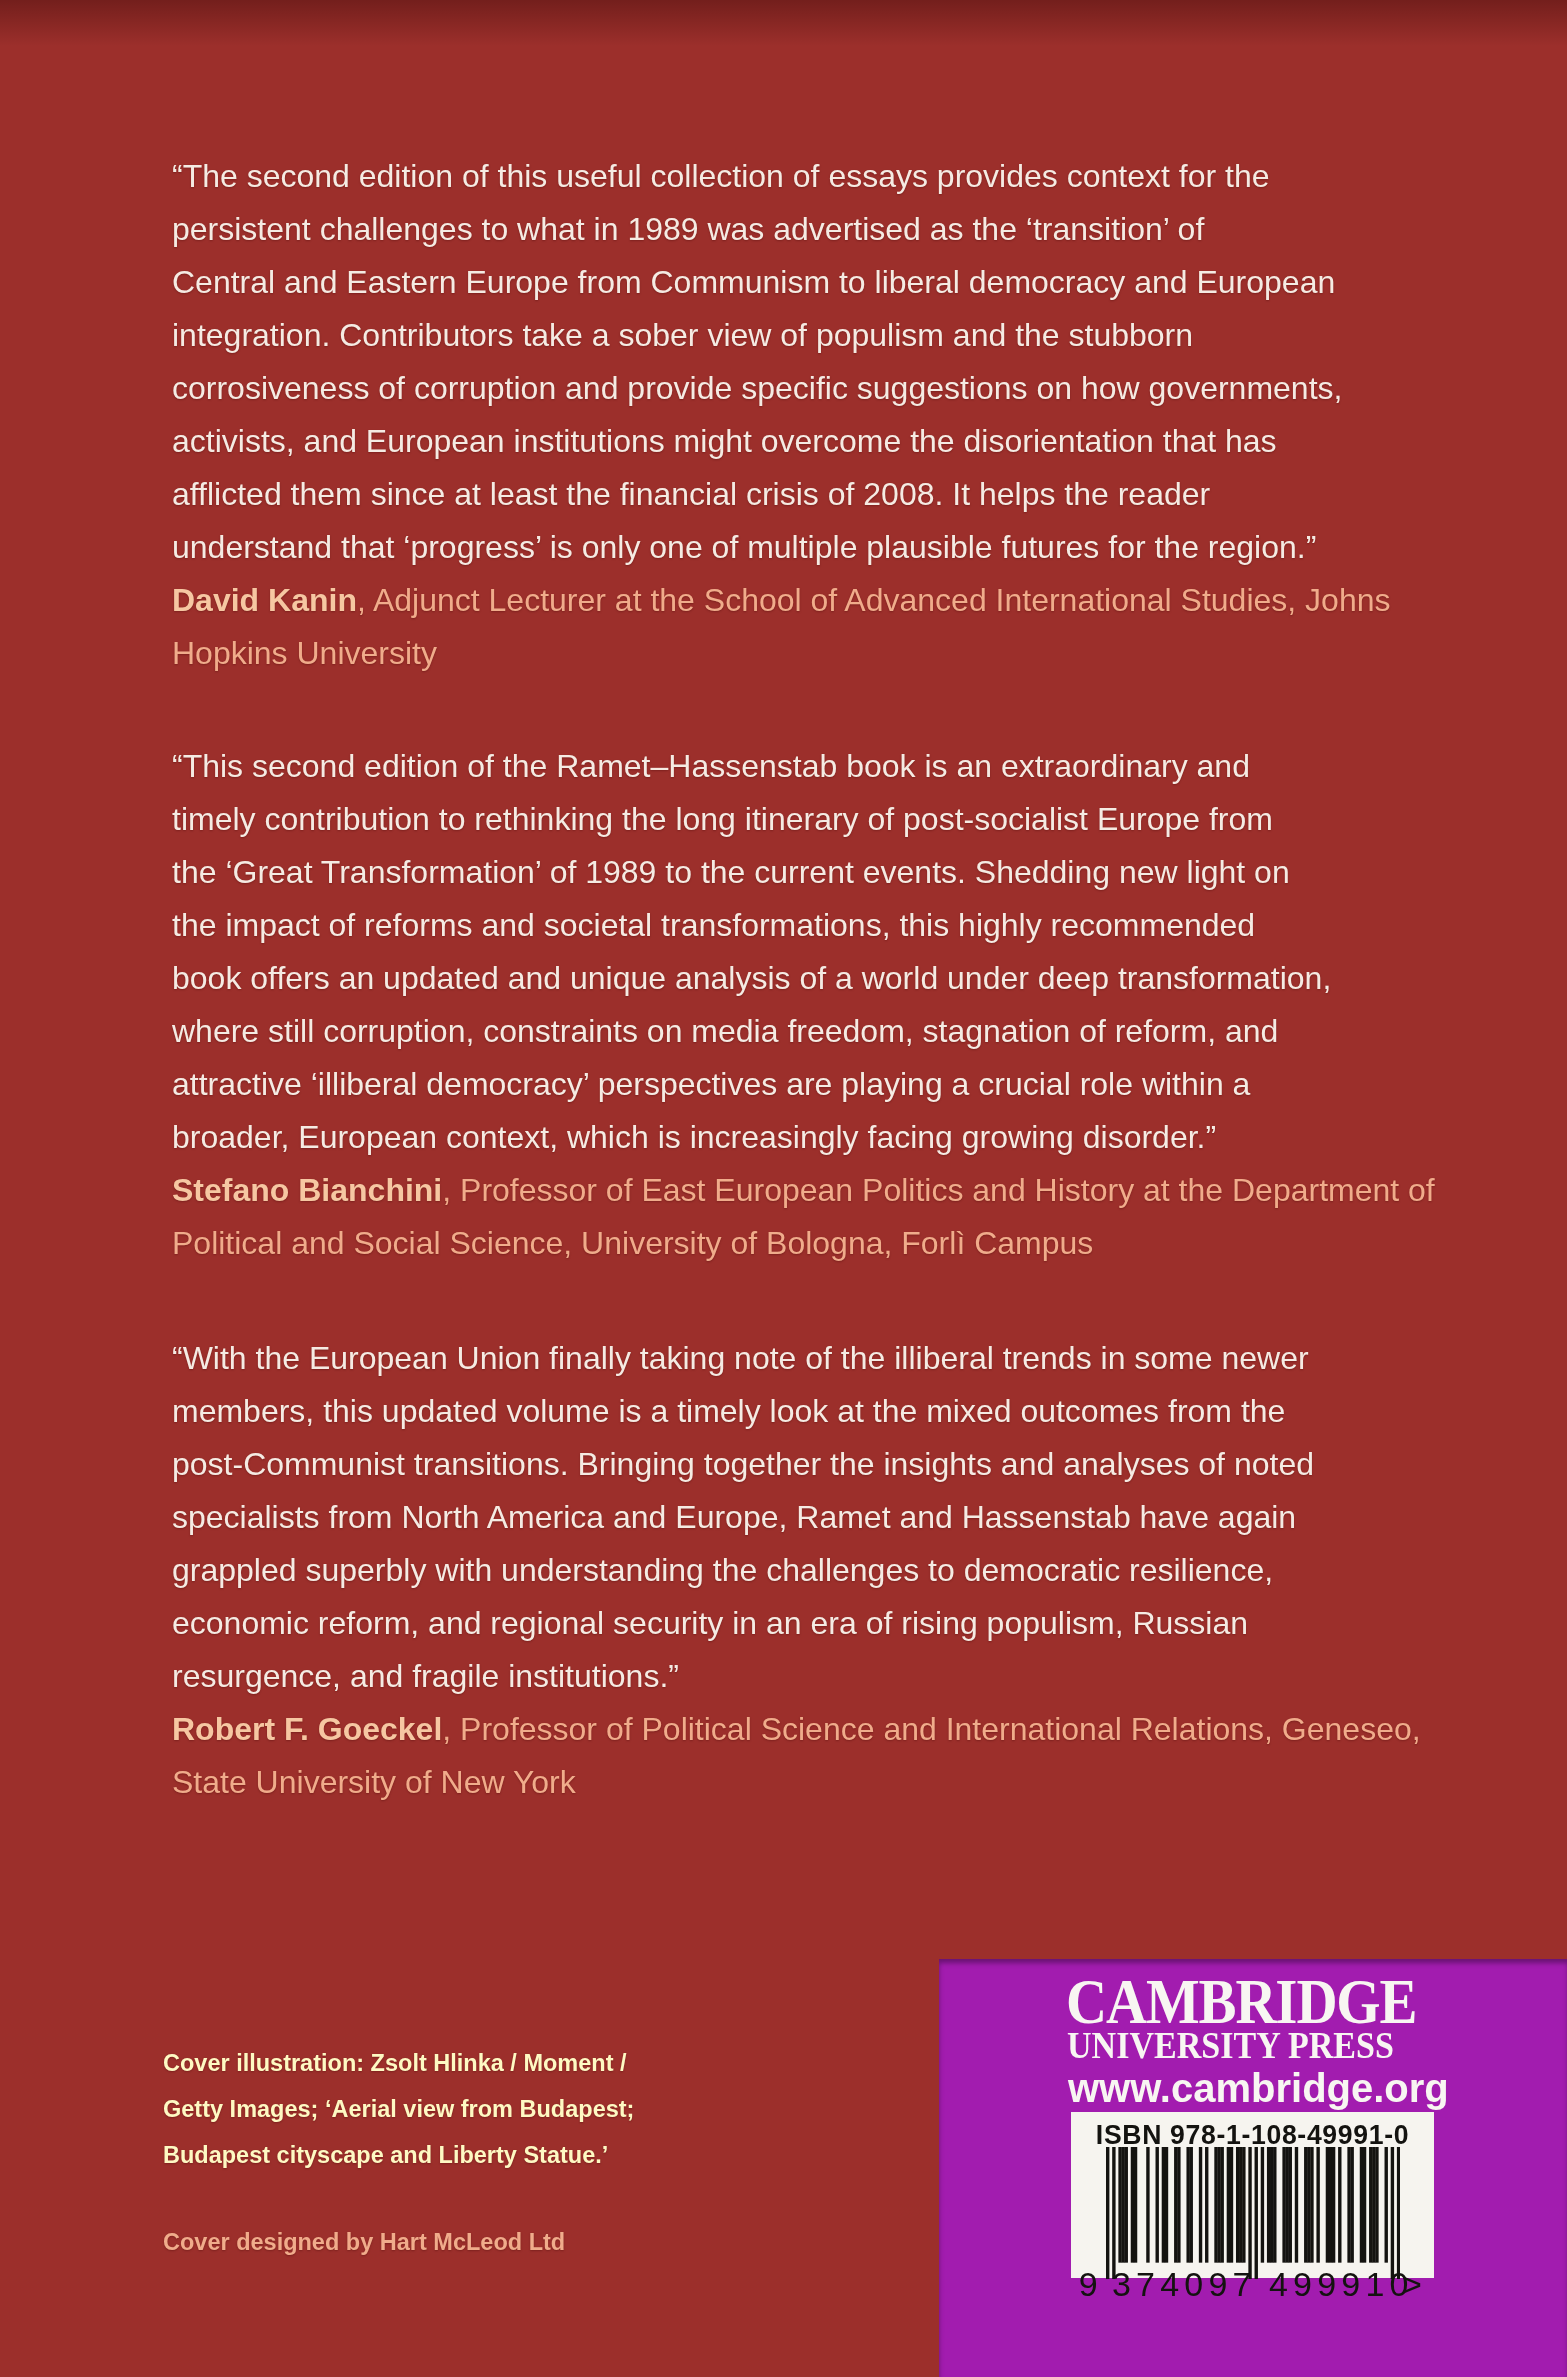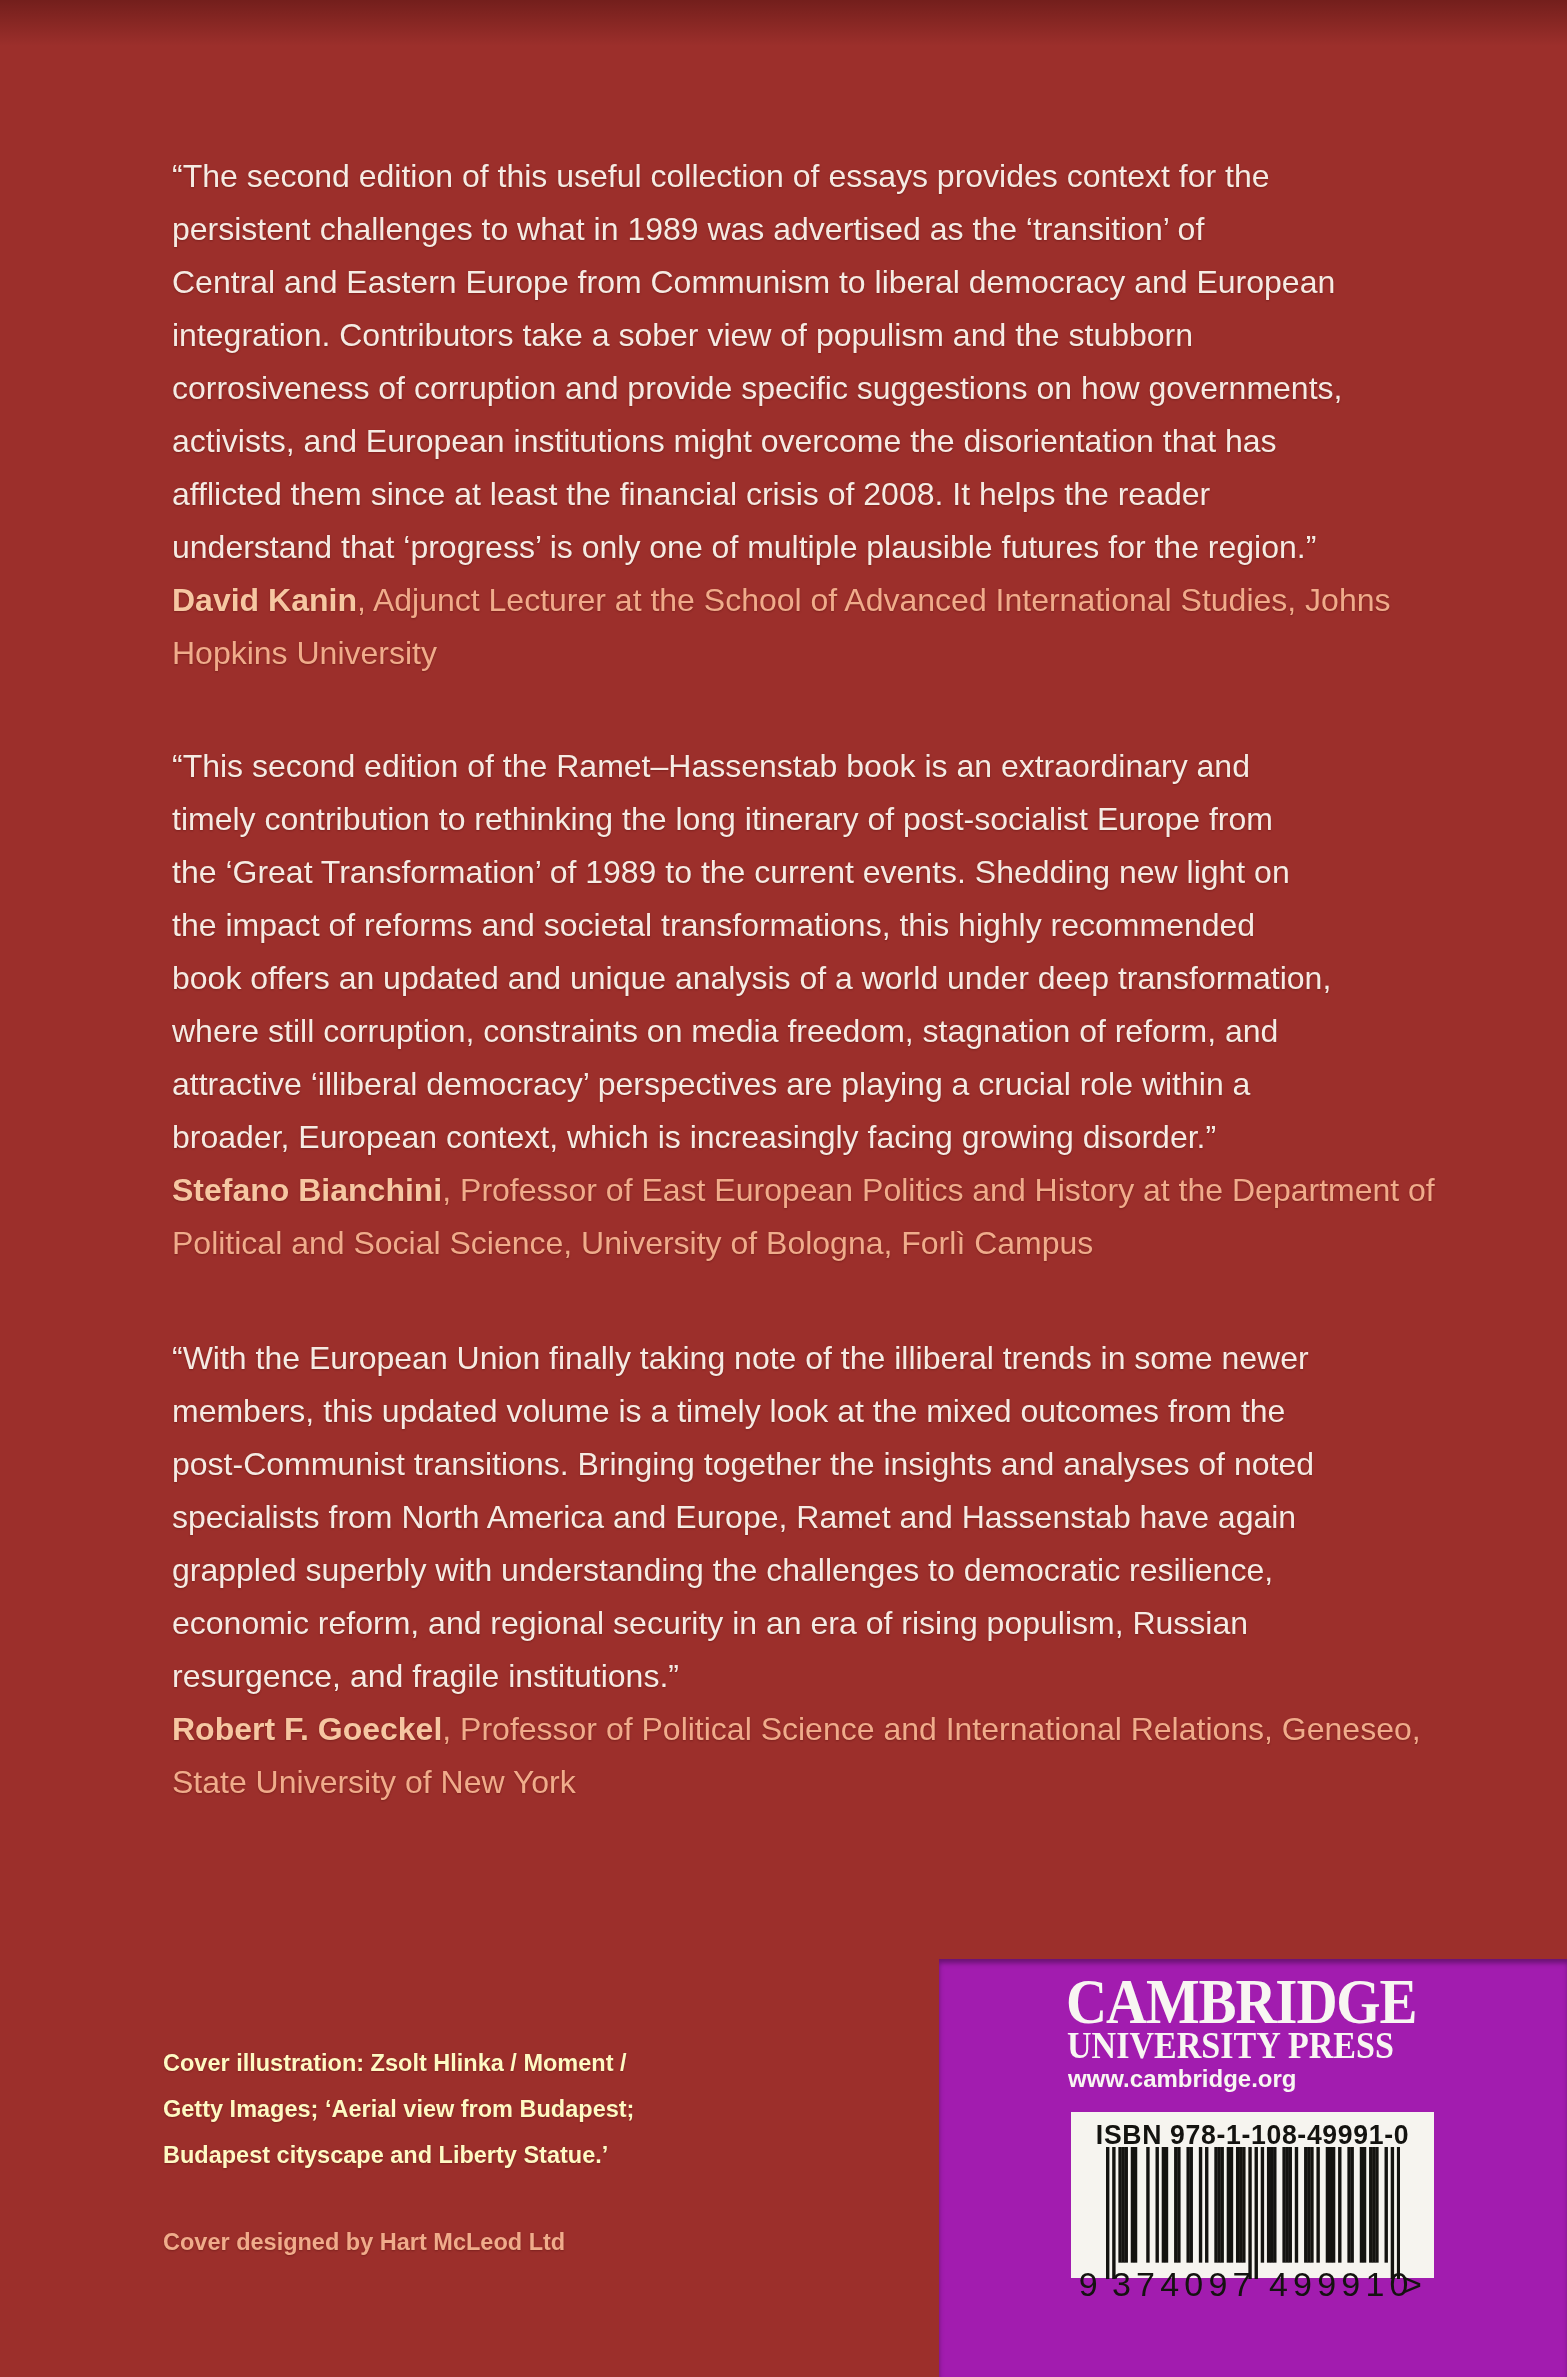--- a/index.html
+++ b/index.html
@@ -90,21 +90,21 @@
     font-size: 37px;
     line-height: 1;
     transform: scaleX(0.92);
     transform-origin: left top;
     white-space: nowrap;
   }
   .logo-web {
     position: absolute;
     left: 129px; top: 107px;
     font-weight: bold;
-    font-size: 24px;
+    font-size: 40px;
     line-height: 1.1;
     white-space: nowrap;
   }
   .isbn-box {
     position: absolute;
     left: 132px; top: 153px;
     width: 363px; height: 166px;
     background: #F6F4EF;
     color: #141310;
   }

